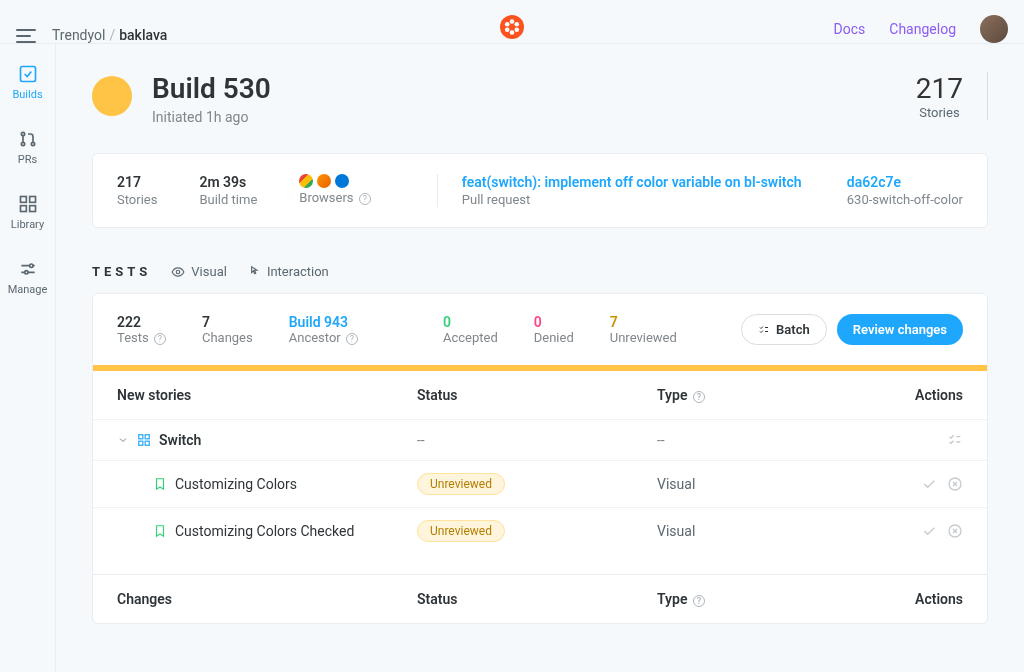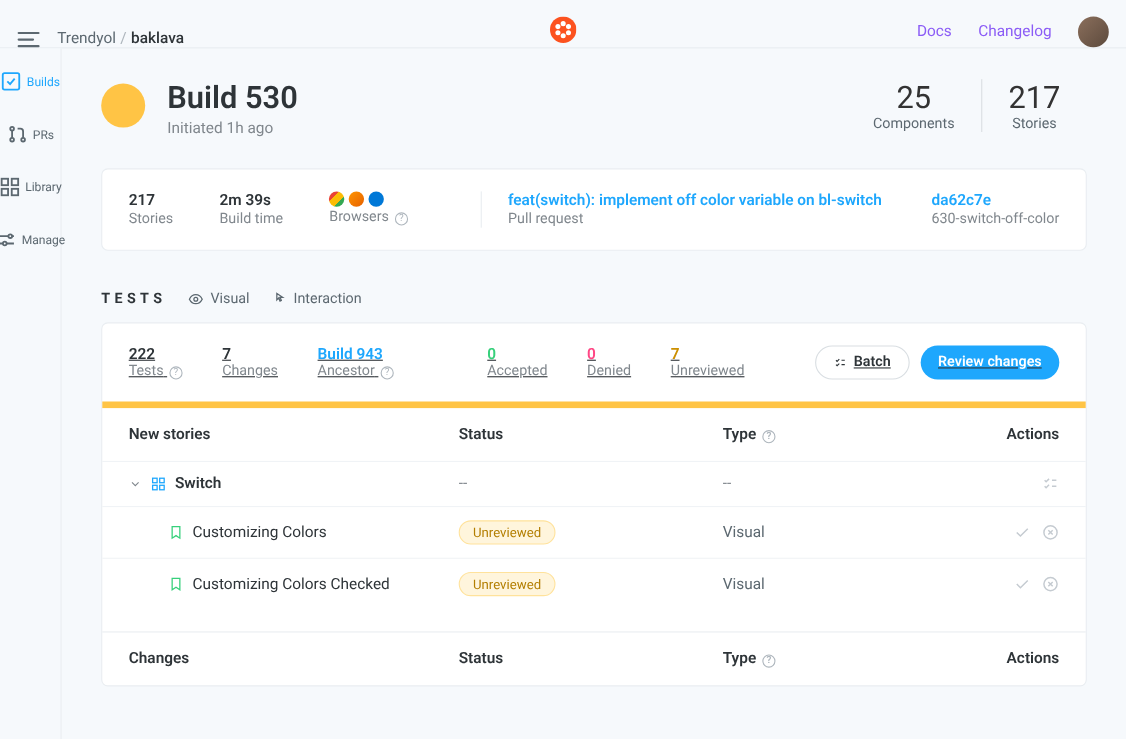--- a/index.html
+++ b/index.html
@@ -12,21 +12,21 @@
 .breadcrumb .org{color:#5c6870;}
 .breadcrumb .sep{color:#aeb6bd;margin:0 4px;}
 .breadcrumb .repo{color:#2e3438;font-weight:500;}
 .logo-center { position:absolute; left:50%; transform:translateX(-50%); }
 .logo-center svg{width:24px;height:24px;}
 .top-right { margin-left:auto; display:flex; align-items:center; gap:24px; }
 .top-link { color:#8b5cf6; font-size:14px; text-decoration:none; }
 .avatar { width:28px; height:28px; border-radius:50%; background:linear-gradient(135deg,#8b6f5c,#5c4a3d); }
 .layout { display:flex; height:calc(672px - 44px); }
 .sidebar { width:56px; background:#f6f9fc; border-right:1px solid #e9edf1; display:flex; flex-direction:column; align-items:center; padding-top:20px; gap:28px; }
-.side-item { display:flex; align-items:center; gap:4px; cursor:pointer; color:#5c6870; font-size:11px; }
+.side-item { display:flex; flex-direction:column; align-items:center; gap:4px; cursor:pointer; color:#5c6870; font-size:11px; }
 .side-item.active { color:#1ea7fd; }
 .side-item svg{width:20px;height:20px;}
 .main { flex:1; overflow-y:auto; padding:28px 36px; }
 .build-header { display:flex; align-items:flex-start; }
 .status-circle { width:40px; height:40px; border-radius:50%; background:#ffc445; margin-right:20px; margin-top:4px; }
 .build-title h1 { font-size:28px; font-weight:600; color:#2e3438; }
 .build-title .subtitle { color:#80878d; font-size:14px; margin-top:4px; }
 .build-stats { margin-left:auto; display:flex; }
 .stat-box { text-align:center; padding:0 24px; }
 .stat-box:first-child{border-right:1px solid #d9dee2;}
@@ -43,21 +43,21 @@
 .b-ff{background:linear-gradient(135deg,#ff9500,#e66000);}
 .b-ed{background:#0078d7;}
 .divider-v { width:1px; background:#e9edf1; margin:0 24px; }
 .pr-col .title { color:#1ea7fd; font-size:14px; font-weight:600; }
 .pr-col .lbl { font-size:13px; color:#80878d; margin-top:2px; }
 .commit-col .hash { color:#1ea7fd; font-size:14px; font-weight:600; }
 .commit-col .branch { font-size:13px; color:#80878d; margin-top:2px; }
 .tests-header { display:flex; align-items:center; margin-top:36px; gap:20px; }
 .tests-header .title { letter-spacing:4px; font-size:13px; font-weight:700; color:#2e3438; }
 .test-tab { font-size:13px; color:#5c6870; display:flex; align-items:center; gap:6px; cursor:pointer; }
-.test-summary { display:flex; align-items:center; padding:20px 24px;text-decoration:underline; }
+.test-summary { display:flex; align-items:center; padding:20px 24px; }
 .sum-col { margin-right:36px; }
 .sum-col .val{font-size:14px;font-weight:600;}
 .sum-col .lbl{font-size:13px;color:#80878d;}
 .sum-col.link .val{color:#1ea7fd;}
 .sum-col.green .val{color:#37d07b;}
 .sum-col.red .val{color:#ff4785;}
 .sum-col.gold .val{color:#cc8f00;}
 .sum-actions { margin-left:auto; display:flex; gap:10px; }
 .btn { padding:7px 16px; border-radius:20px; font-size:13px; font-weight:600; cursor:pointer; border:none; }
 .btn-outline { background:#fff; border:1px solid #d9dee2; color:#2e3438; display:flex;align-items:center;gap:6px;}
@@ -154,24 +154,20 @@
 
   <div class="main">
     <div class="build-header">
       <div class="status-circle"></div>
       <div class="build-title">
         <h1>Build 530</h1>
         <div class="subtitle">Initiated 1h ago</div>
       </div>
       <div class="build-stats">
         <div class="stat-box">
-          <div class="num">25</div>
-          <div class="lbl">Components</div>
-        </div>
-        <div class="stat-box">
           <div class="num">217</div>
           <div class="lbl">Stories</div>
         </div>
       </div>
     </div>
 
     <div class="panel">
       <div class="build-info">
         <div class="info-col">
           <div class="val">217</div>

